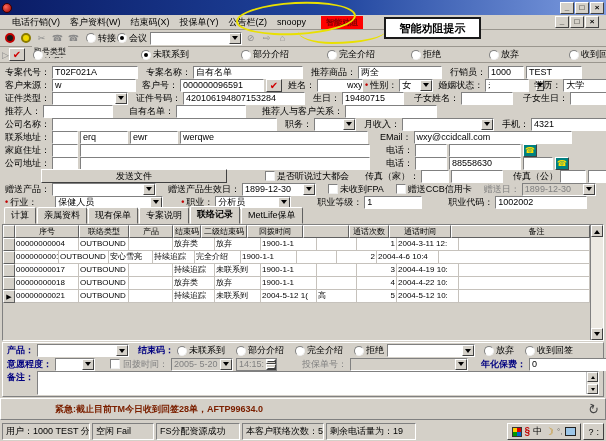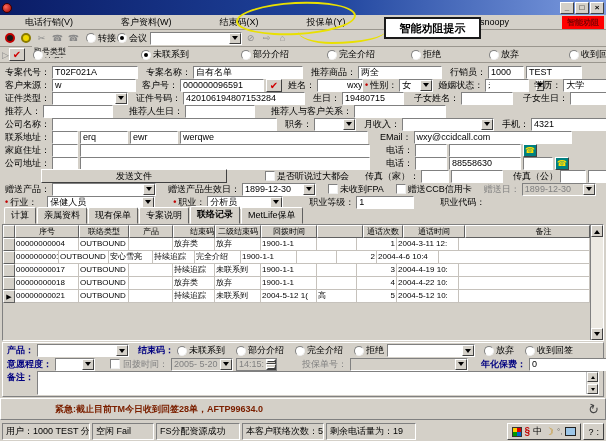--- a/index.html
+++ b/index.html
@@ -4,21 +4,21 @@
 <style>
 *{box-sizing:border-box;margin:0;padding:0;}
 html,body{width:606px;height:441px;}
 body{font-family:"Liberation Sans","DejaVu Sans",sans-serif;font-size:9px;color:#000;background:#d4d0c8;overflow:hidden;position:relative;}
 .nowrap{white-space:nowrap;}
 
 .titlebar{height:15px;background:linear-gradient(90deg,#0a1c66 0%,#20459e 55%,#7d9ce0 100%);display:flex;align-items:center;padding:0 2px;}
 .app-icon{width:10px;height:10px;border-radius:50%;background:radial-gradient(circle at 35% 35%,#ff6a5a,#9c0000);margin-right:3px;border:1px solid #400000;}
 .sp{flex:1;}
 .winbtn{width:14px;height:12px;background:#d4d0c8;border:1px solid;border-color:#fff #404040 #404040 #fff;font-size:8px;line-height:10px;text-align:center;font-weight:bold;margin-left:1px;color:#000;}
-.menubar{height:15px;display:flex;align-items:center;padding:0 20px;border-bottom:1px solid #9a968e;background:#d4d0c8;gap:38px;}
+.menubar{height:15px;display:flex;align-items:center;padding:0 7px;border-bottom:1px solid #9a968e;background:#d4d0c8;}
 .menu-item{padding:1px 5px;white-space:nowrap;}
 .alert-label{background:#ff0000;color:#7b0000;font-weight:bold;font-size:8px;padding:1px 5px;margin-left:10px;white-space:nowrap;}
 
 .ellipse{position:absolute;left:236px;top:2px;width:120px;height:33px;border:2px solid #e9e000;border-radius:50%;transform:rotate(-3deg);z-index:50;pointer-events:none;}
 .swoosh{position:absolute;left:298px;top:26px;width:88px;height:18px;border-bottom:2px solid #e9e000;border-radius:0 0 80% 50%/0 0 100% 90%;z-index:50;pointer-events:none;}
 .callout{position:absolute;left:384px;top:17px;width:97px;height:22px;background:#fff;border:2px solid #1a1a1a;z-index:51;font-size:11px;font-weight:bold;text-align:center;line-height:18px;}
 
 .toolbar{height:17px;display:flex;align-items:center;padding:0 2px;gap:1px;border-bottom:1px solid #9a968e;}
 .tool{width:15px;height:14px;display:flex;align-items:center;justify-content:center;font-size:9px;color:#8a8a8a;background:#d4d0c8;}
 .circ1{width:10px;height:10px;border-radius:50%;background:#1a1a1a;border:2px solid #c00000;}
@@ -233,21 +233,21 @@
     <span class="tb" style="width:62px;">19480715</span>
     <span class="lb" style="margin-left:8px;">子女姓名：</span>
     <span class="tb" style="width:52px;"></span>
     <span class="lb" style="margin-left:8px;">子女生日：</span>
     <span class="tb" style="width:64px;"></span>
   </div>
 
   <div class="frow">
     <span class="lb">推荐人：</span>
     <span class="tb" style="width:70px;"></span>
-    <span class="lb" style="margin-left:14px;">推荐人生日：</span>
+    <span class="lb" style="margin-left:14px;">自有名单：</span>
     <span class="tb" style="width:70px;"></span>
     <span class="lb" style="margin-left:14px;">推荐人与客户关系：</span>
     <span class="tb" style="width:92px;"></span>
   </div>
 
   <div class="frow">
     <span class="lb">公司名称：</span>
     <span class="tb" style="width:225px;"></span>
     <span class="lb" style="margin-left:6px;">职务：</span>
     <span class="combo" style="width:42px;">
@@ -326,53 +326,54 @@
     <span class="lb gray" style="margin-left:10px;">赠送日：</span>
     <span class="combo dis" style="width:74px;">
         <span class="v">1899-12-30</span>
         <span class="b"></span>
       </span>
   </div>
 
   <div class="frow">
     <span class="req">•</span>
     <span class="lb">行业：</span>
-    <span class="combo" style="width:108px;margin-left:8px;">
+    <span class="combo" style="width:108px;margin-left:16px;">
         <span class="v">保健人员</span>
         <span class="b"></span>
       </span>
     <span class="req" style="margin-left:16px;">•</span>
     <span class="lb">职业：</span>
     <span class="combo" style="width:76px;">
         <span class="v">分析员</span>
         <span class="b"></span>
       </span>
     <span class="lb" style="margin-left:24px;">职业等级：</span>
     <span class="tb" style="width:58px;">1</span>
     <span class="lb" style="margin-left:24px;">职业代码：</span>
+    <span class="tb" style="width:92px;">1002002</span>
   </div>
 </div>
 
 <div class="tabs">
   <div class="tab">计算</div>
   <div class="tab">亲属资料</div>
   <div class="tab">现有保单</div>
   <div class="tab">专案说明</div>
   <div class="tab active">联络记录</div>
   <div class="tab">MetLife保单</div>
 </div>
 
 <div class="gridwrap">
   <div class="grid">
     <div class="grow">
       <div class="gsel"></div>
       <div class="gh" style="width:64px;">序号</div>
       <div class="gh" style="width:50px;">联络类型</div>
       <div class="gh" style="width:44px;">产品</div>
-      <div class="gh" style="width:42px;text-align:right;">结束码</div>
+      <div class="gh" style="width:28px;">结束码</div>
       <div class="gh" style="width:46px;">二级结束码</div>
       <div class="gh" style="width:56px;">回拨时间</div>
       <div class="gh" style="width:40px;padding-left:44px;">意愿程度</div>
       <div class="gh" style="width:40px;">通话次数</div>
       <div class="gh" style="width:62px;">通话时间</div>
       <div class="gh" style="flex:1;padding-left:32px;">备注</div>
     </div>
 
     <div class="grow">
       <div class="gsel"></div>

